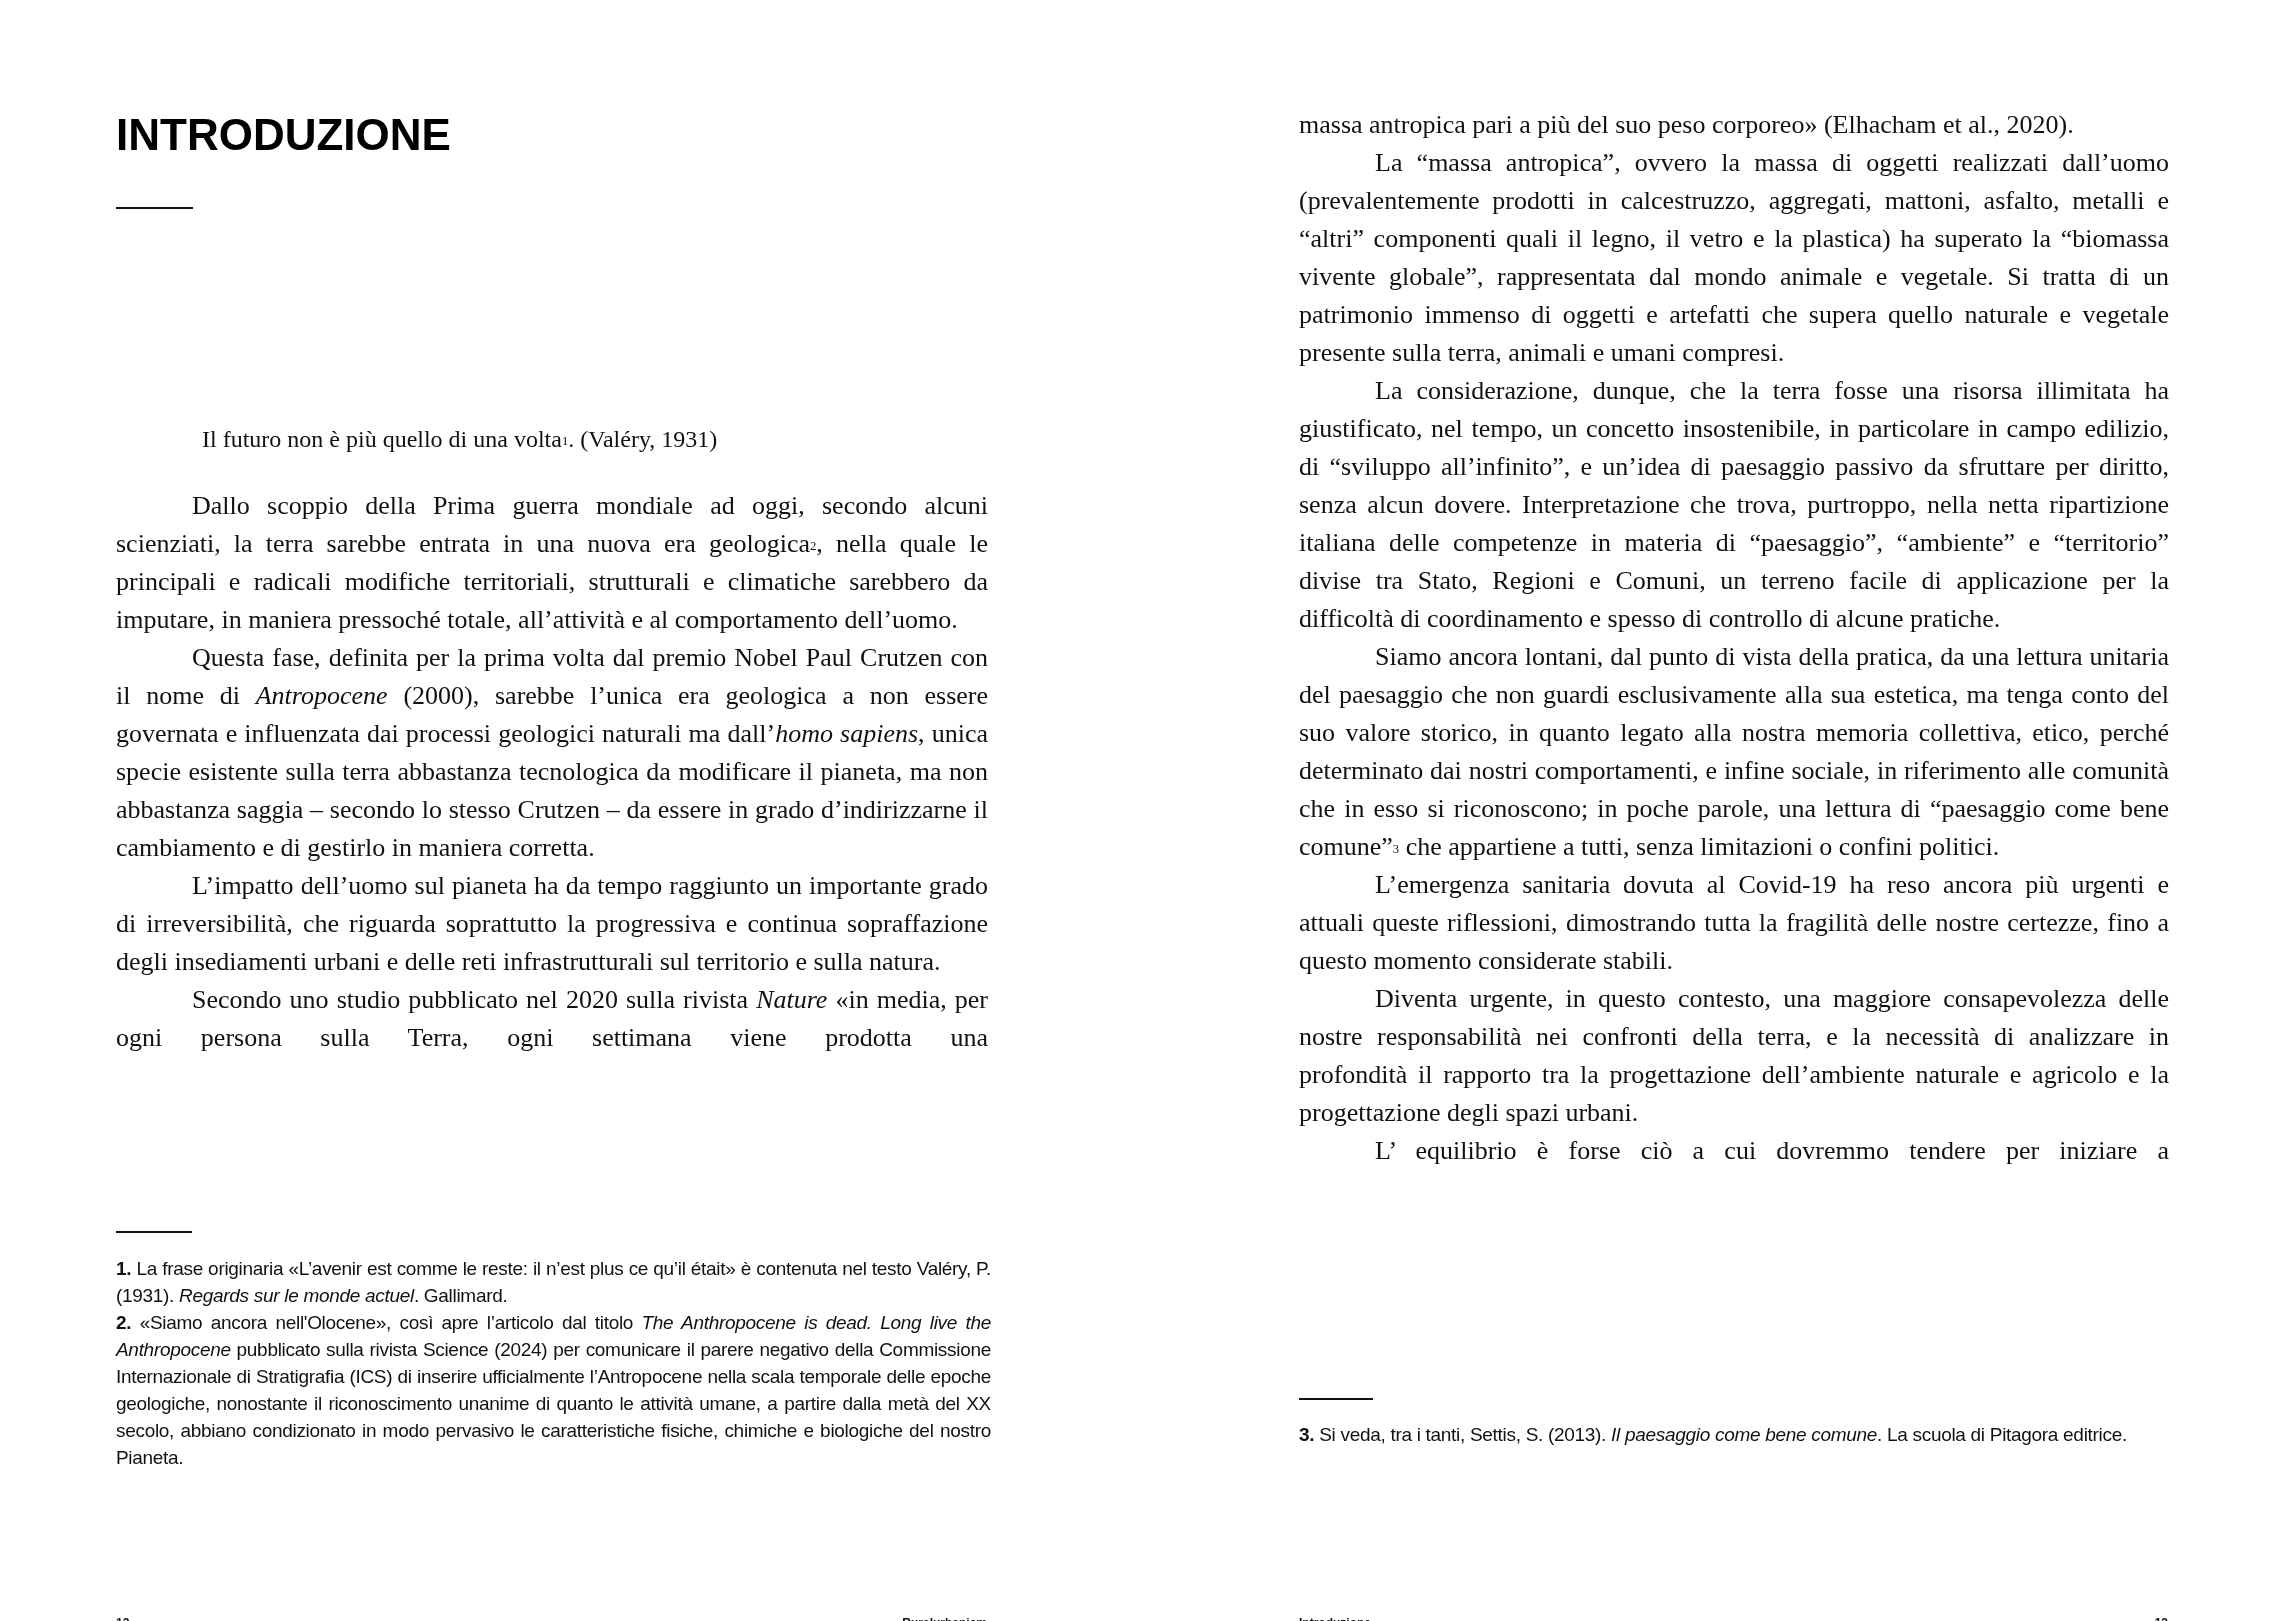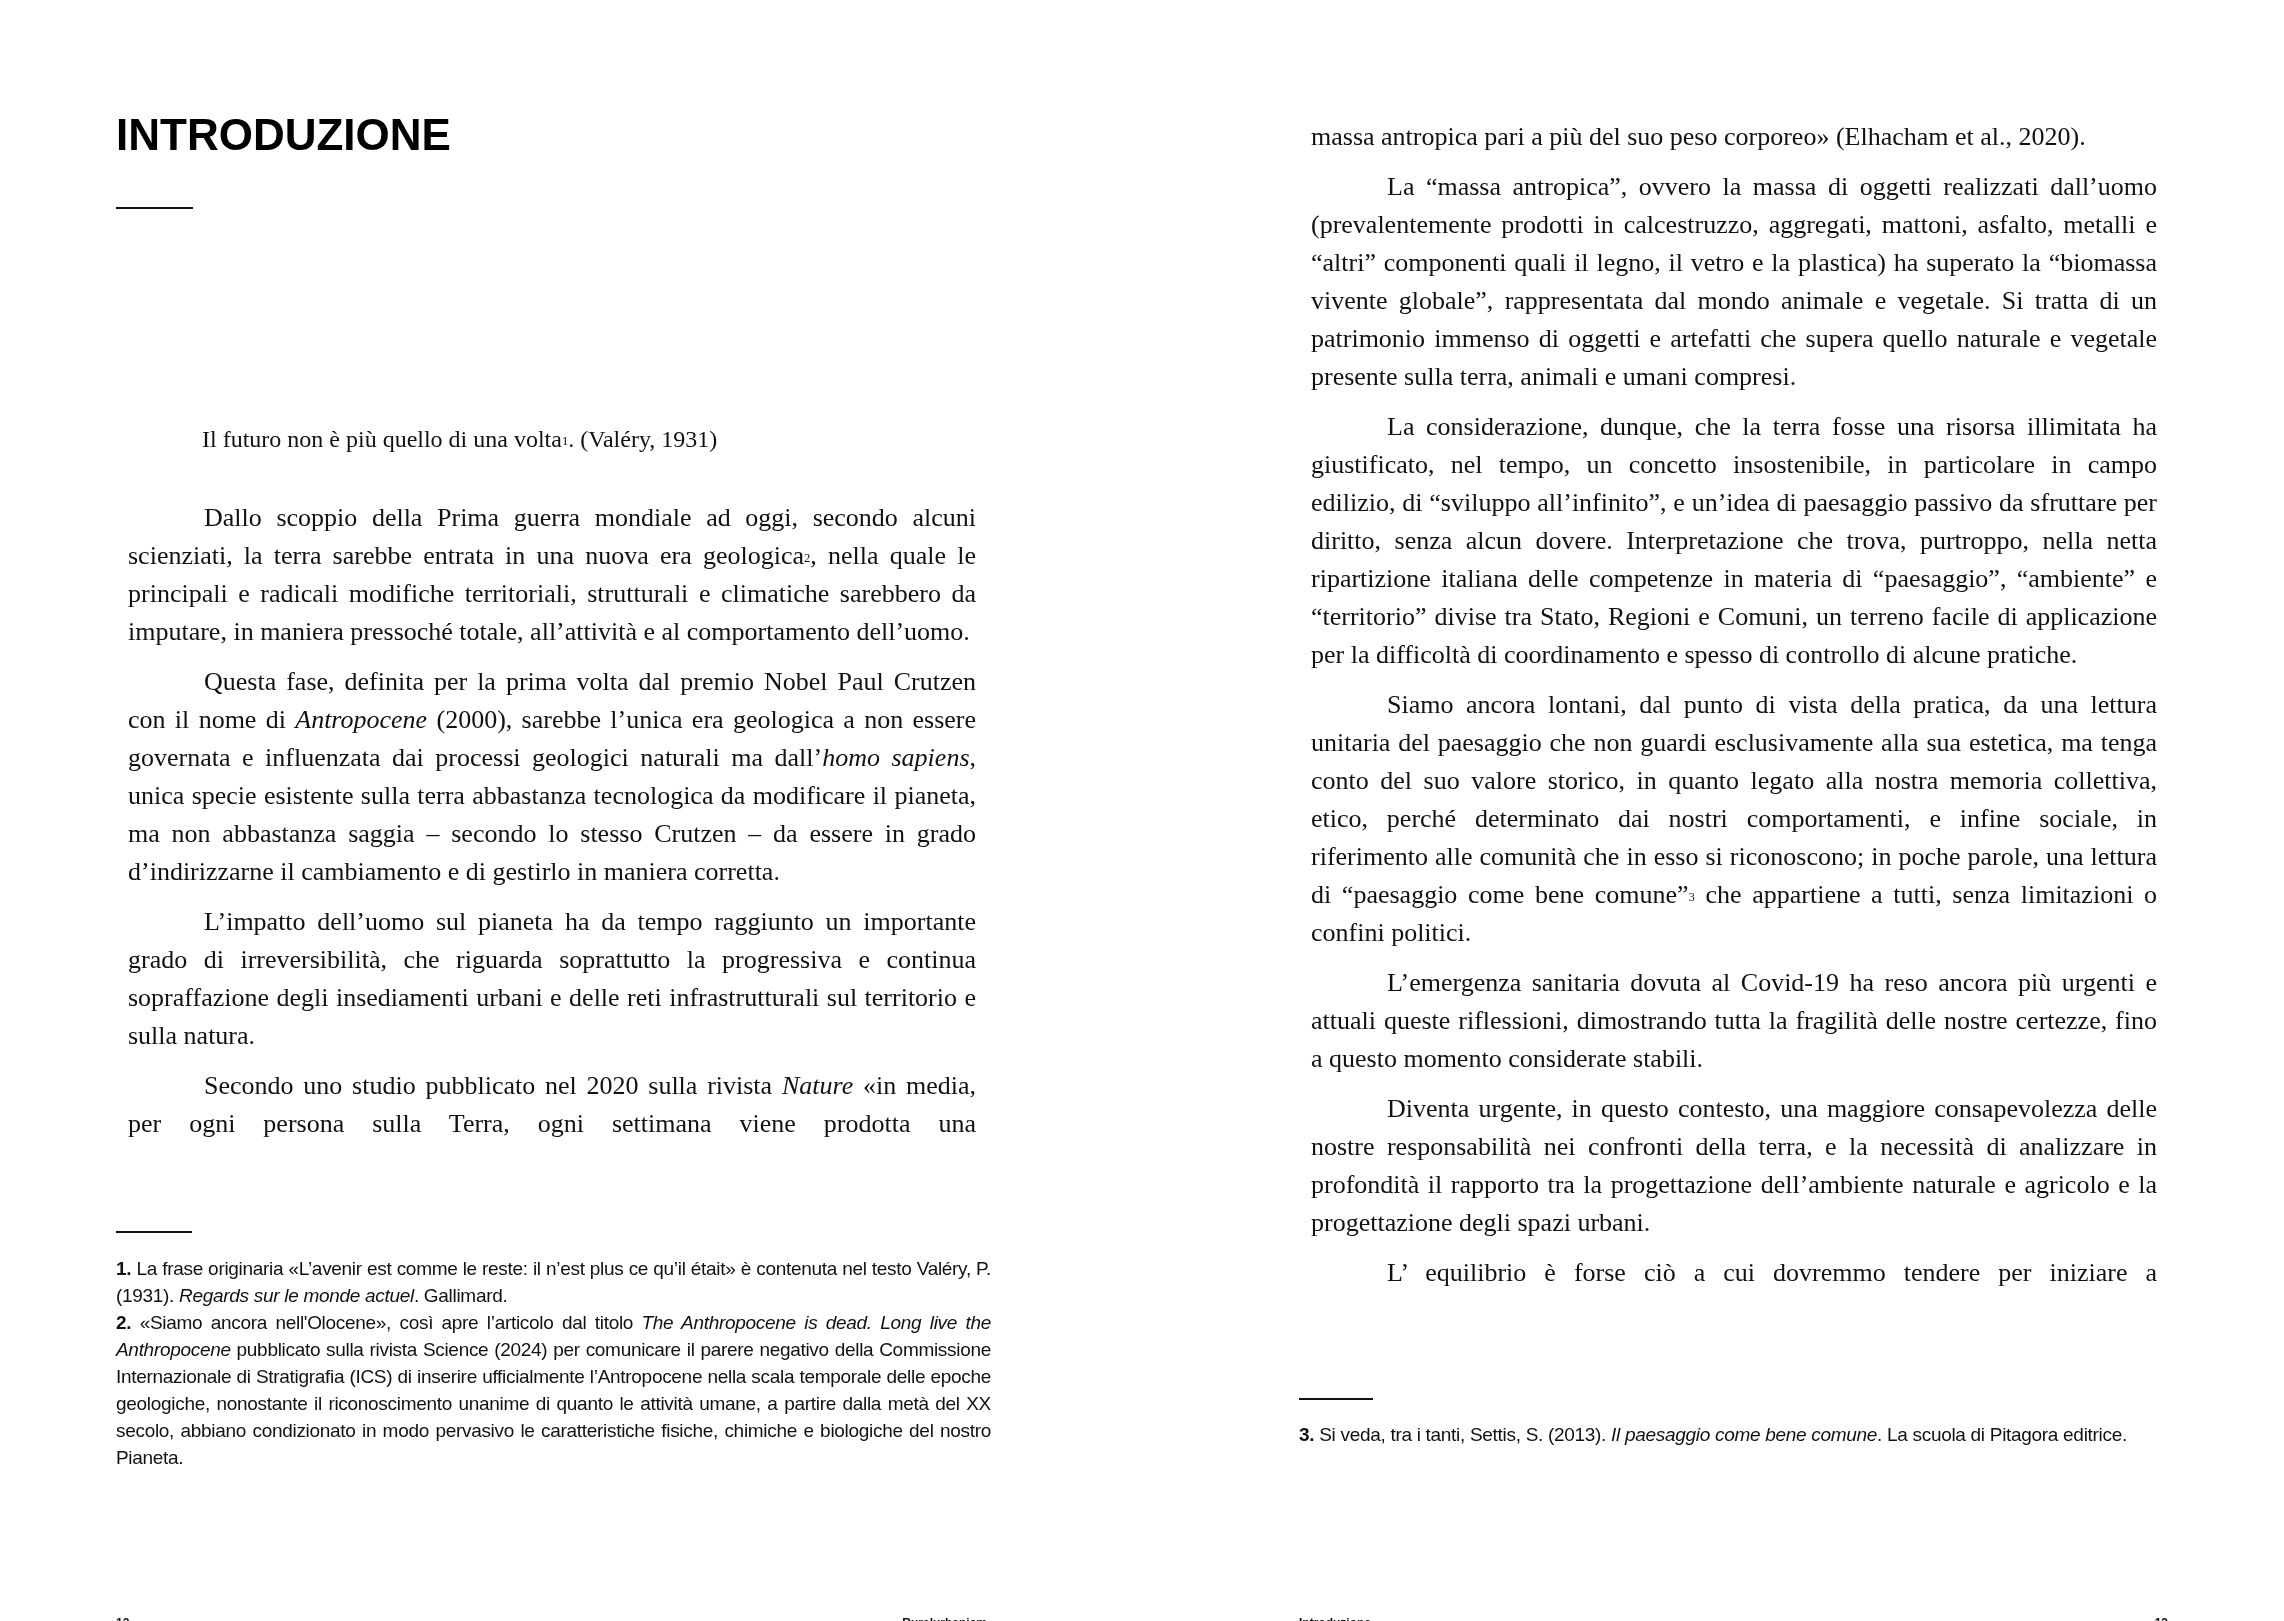--- a/index.html
+++ b/index.html
@@ -22,21 +22,21 @@
     }
     .epigraph sup, .body sup { font-size:12.7px; vertical-align:top; position:relative; top:2px; }
 
     .body {
       position:absolute;
       font-family:"Liberation Serif", serif; font-size:26px; line-height:38px;
       text-align:justify; hyphens:manual;
     }
     .page.left .body { left:116px; top:487px; width:872px; }
     .page.right .body { left:156px; top:106px; width:870px; }
-    .body p { margin:12px; text-indent:76px; }
+    .body p { margin:0; text-indent:76px; }
     .body p.noindent { text-indent:0; }
     .body p.lastjust { text-align-last:justify; }
     .body i { font-style:italic; }
 
     .fn-rule-left { left:116px; top:1231px; width:76px; }
     .fn-rule-right { left:156px; top:1398px; width:74px; }
 
     .footnotes {
       position:absolute;
       font-family:"Liberation Sans", sans-serif; font-size:19px; line-height:27px;

